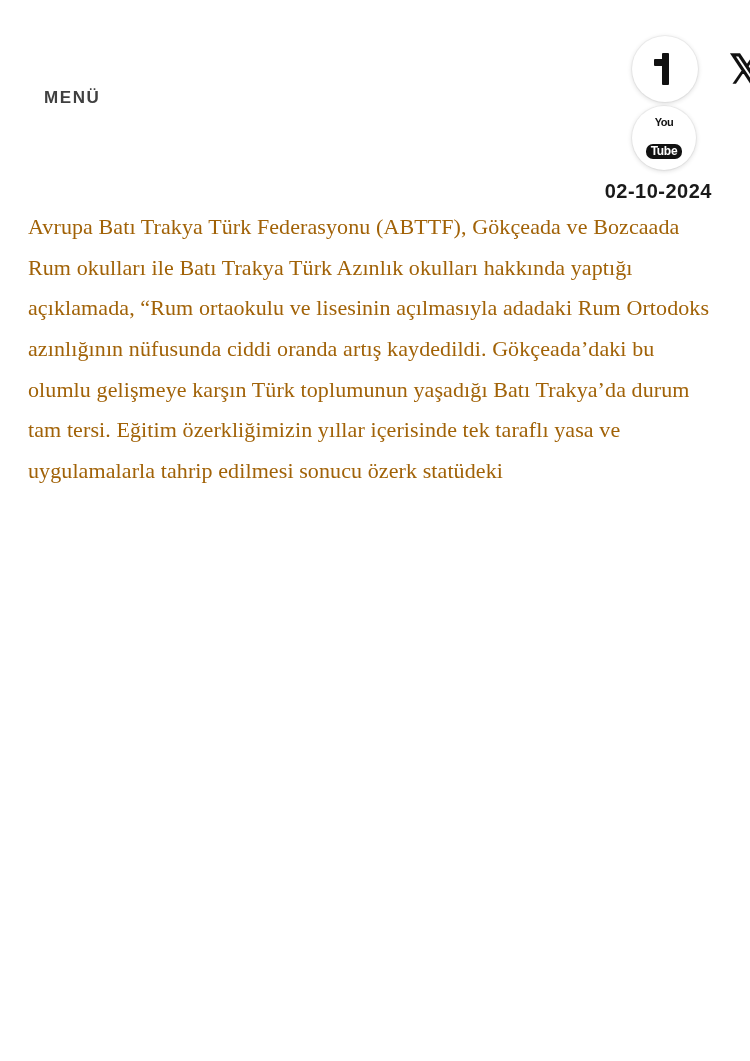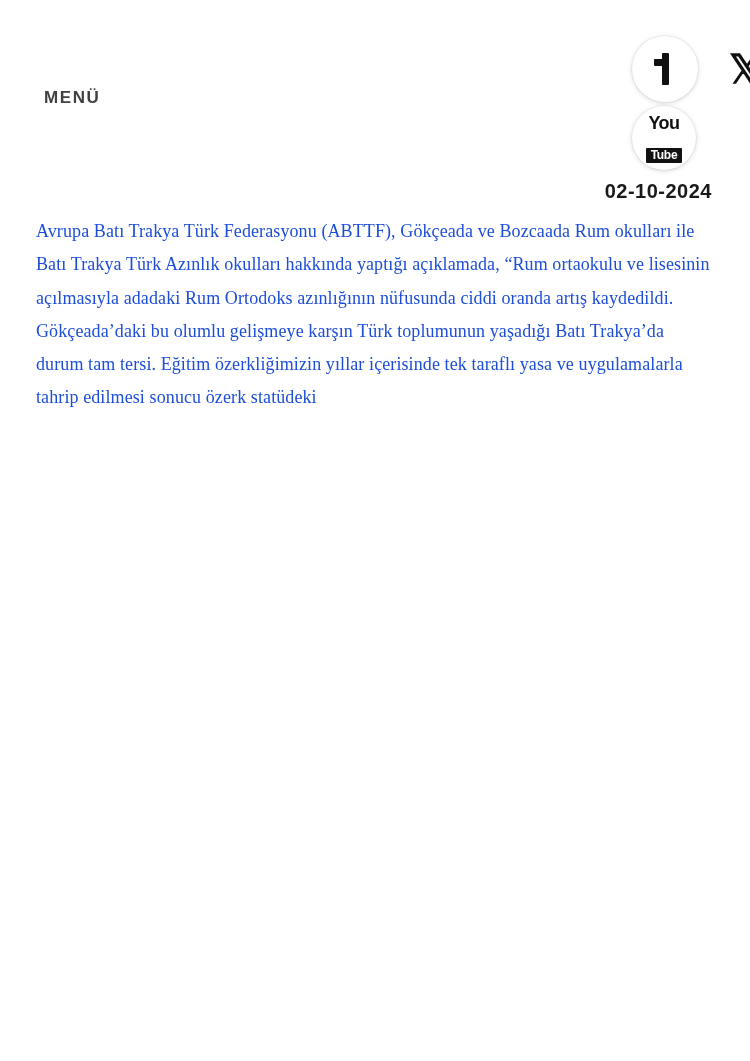--- a/index.html
+++ b/index.html
@@ -84,34 +84,34 @@
     color: #111;
     font-family: "Liberation Sans", sans-serif;
   }
   .yt-glyph {
     width: 40px;
     text-align: center;
     line-height: 1;
   }
   .yt-glyph .yt-top {
     display: block;
-    font-size: 18px;
+    font-size: 11px;
     font-weight: 700;
     letter-spacing: -0.5px;
     color: #111;
     margin-bottom: 2px;
     text-align: center;
   }
   .yt-glyph .yt-bottom {
     display: inline-block;
     font-size: 12px;
     font-weight: 700;
     color: #ffffff;
     background: #111;
-    border-radius: 1px;
+    border-radius: 7px;
     padding: 1px 5px 2px 5px;
     letter-spacing: -0.3px;
     margin-top: 14px;
   }
 
   
   .article {
     padding: 0 22px 0 22px;
   }
   .date {
@@ -127,26 +127,26 @@
     margin: 0 0 26px 0;
     padding: 0 6px 0 2px;
     font-family: "Liberation Sans", sans-serif;
     font-size: 43px;
     line-height: 1.28;
     font-weight: 700;
     letter-spacing: -0.9px;
     color: #111111;
   }
   .body-text {
-    margin: 12px;
+    margin: 4px;
     padding: 0 6px 0 2px;
     font-family: "Liberation Serif", serif;
-    font-size: 18px;
+    font-size: 22px;
     line-height: 1.85;
-    color: #1d4ed8;
+    color: #a16207;
     letter-spacing: 0.1px;
   }
 </style>
 </head>
 <body>
 
 <div class="header">
 
   <div class="menu-label">MENÜ</div>
 

